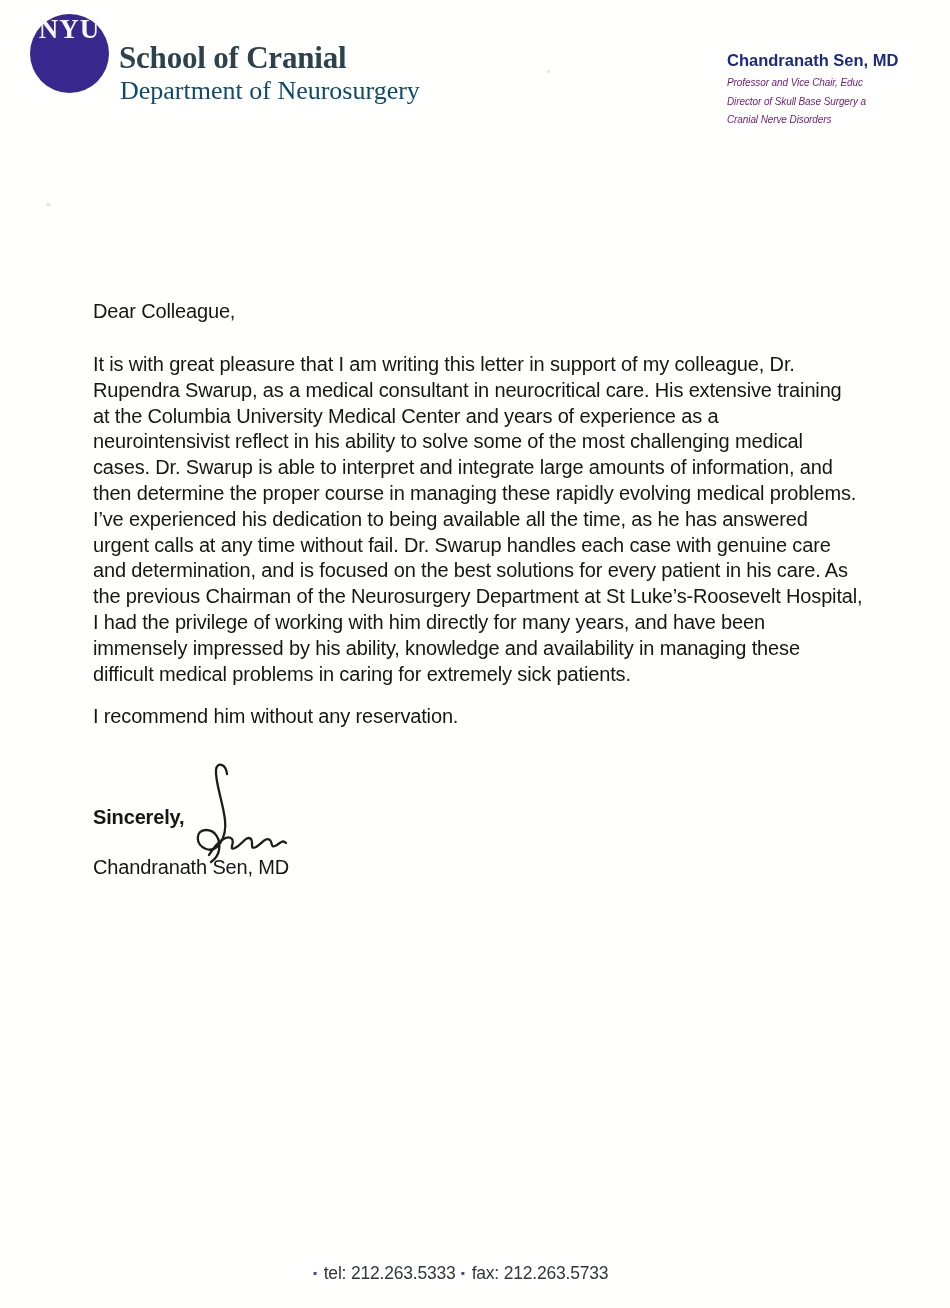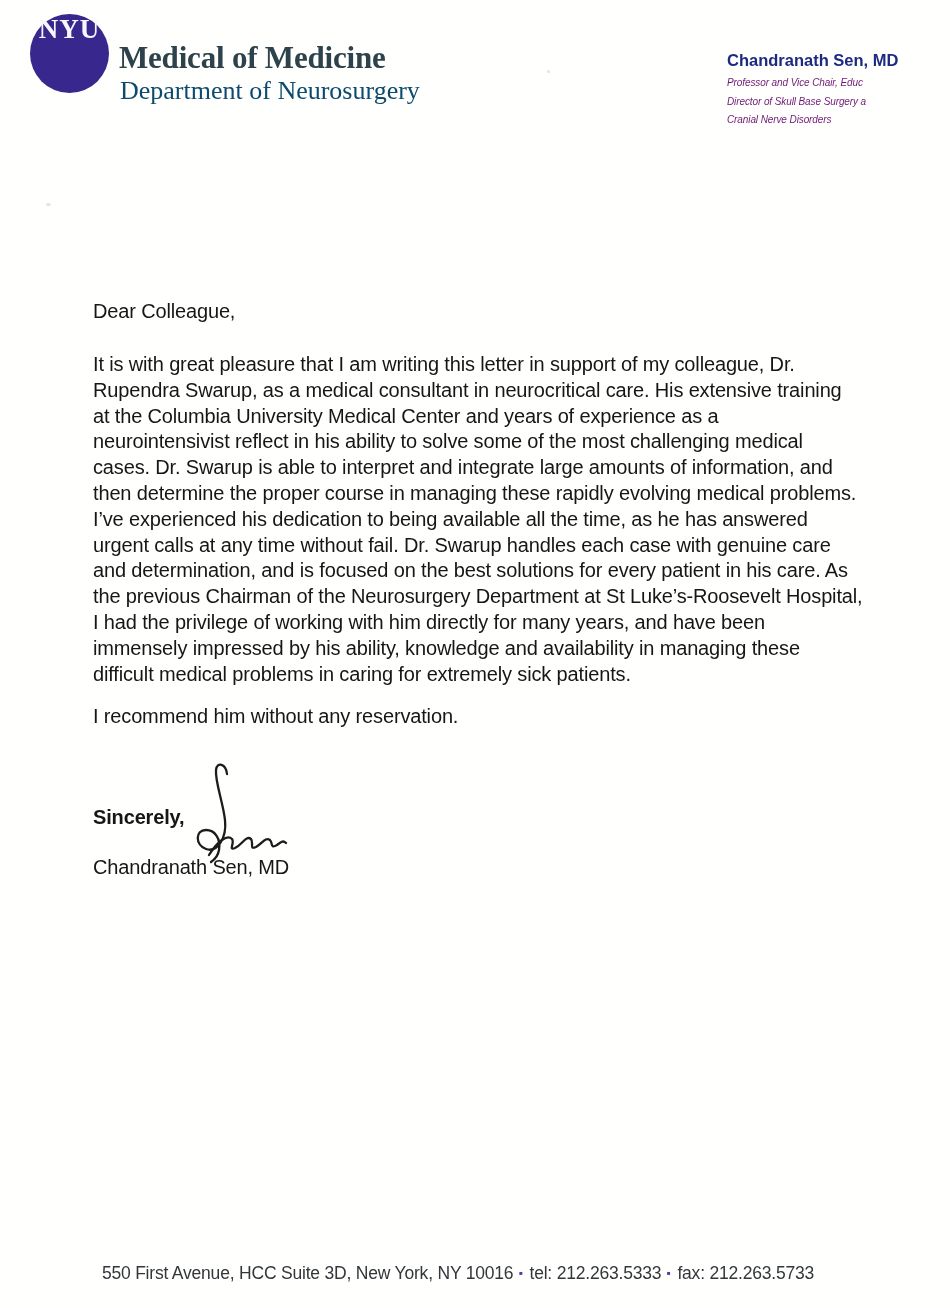--- a/index.html
+++ b/index.html
@@ -129,21 +129,21 @@
   .speck.s2 { left: 547px; top: 70px;  width: 3px; height: 3px; }
 </style>
 </head>
 <body>
 
 <div class="page">
 
   <div class="logo-circle">
     <span>NYU</span>
   </div>
-  <div class="school-name">Medical of Medicine</div>
+  <div class="school-name">School of Cranial</div>
   <div class="dept-name">Department of Neurosurgery</div>
 
   <div class="contact-block">
     <div class="contact-name">Chandranath Sen, MD</div>
     <div class="contact-titles">Professor and Vice Chair, Educ
 Director of Skull Base Surgery a
 Cranial Nerve Disorders</div>
   </div>
 
   <div class="bodytext salutation">Dear Colleague,</div>
@@ -164,21 +164,20 @@
   <div class="bodytext signoff">Sincerely,</div>
 
   <svg class="signature" viewBox="0 0 110 108" xmlns="http://www.w3.org/2000/svg">
     <path d="M 47,16 C 46,6 37,3 36,12 C 35,24 43,44 45,62 C 47,80 37,95 26,91 C 15,87 15,72 26,72 C 35,72 41,81 39,92 C 38,98 34,102 31,104"></path>
     <path d="M 29,97 C 37,84 47,76 52,81 C 55,85 48,93 55,90 C 63,86 66,77 71,81 C 74,85 69,92 76,89 C 83,85 85,79 90,82 C 93,85 90,91 97,87 C 101,84 103,82 106,85"></path>
   </svg>
 
   <div class="bodytext signer-name">Chandranath Sen, MD</div>
 
   <div class="footer">
-    <span>550 First Avenue, HCC Suite 3D, New York, NY 10016</span>
     <span class="bullet">▪</span>
     <span>tel: 212.263.5333</span>
     <span class="bullet">▪</span>
     <span>fax: 212.263.5733</span>
   </div>
 
   <div class="speck s1"></div>
   <div class="speck s2"></div>
 
 </div>

